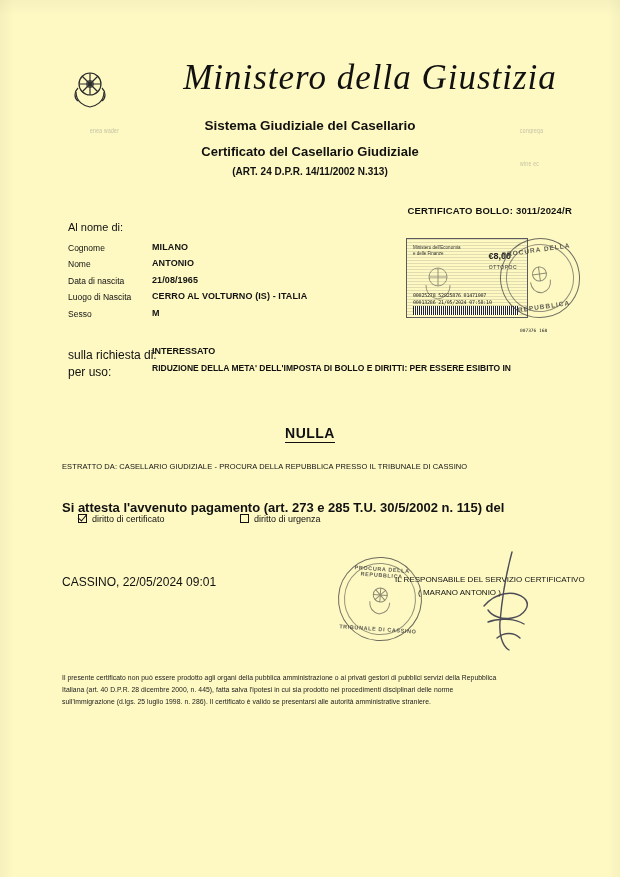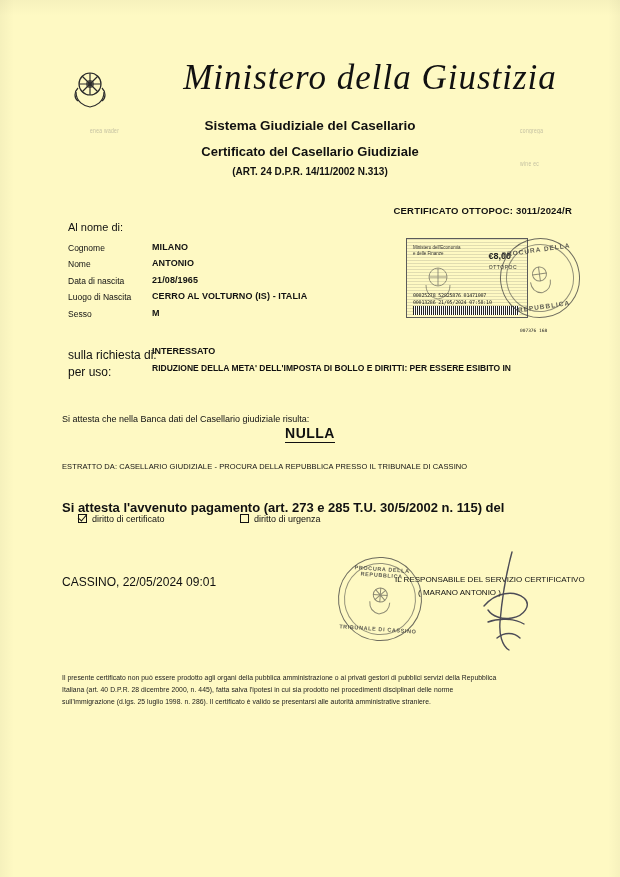--- a/index.html
+++ b/index.html
@@ -415,21 +415,21 @@
       <circle cx="20" cy="22" r="4" fill="#2b2b2b" opacity="0.7"></circle>
     </svg>
   </div>
 
   <div class="title-script">Ministero della Giustizia</div>
   <div class="subtitle1">Sistema Giudiziale del Casellario</div>
   <div class="subtitle2">Certificato del Casellario Giudiziale</div>
   <div class="subtitle3">(ART. 24 D.P.R. 14/11/2002 N.313)</div>
 
   <div class="cert-number">
-    <span>CERTIFICATO OTTOPOC:</span>
+    <span>CERTIFICATO BOLLO:</span>
     <span>3011/2024/R</span>
   </div>
 
   <div class="al-nome">Al nome di:</div>
 
   <div class="field-label" style="top:243px;">Cognome</div>
   <div class="field-value" style="top:242px;">MILANO</div>
 
   <div class="field-label" style="top:259px;">Nome</div>
   <div class="field-value" style="top:258px;">ANTONIO</div>
@@ -442,21 +442,20 @@
 
   <div class="field-label" style="top:309px;">Sesso</div>
   <div class="field-value" style="top:308px;">M</div>
 
   <div class="req-label" style="top:348px;">sulla richiesta di:</div>
   <div class="req-value" style="top:346px;">INTERESSATO</div>
 
   <div class="req-label" style="top:365px;">per uso:</div>
   <div class="req-value-sm" style="top:363px;">RIDUZIONE DELLA META' DELL'IMPOSTA DI BOLLO E DIRITTI: PER ESSERE ESIBITO IN</div>
 
-  <div class="attesta">Si attesta che nella Banca dati del Casellario giudiziale risulta:</div>
   <div class="nulla"><span>NULLA</span></div>
   <div class="estratto">ESTRATTO DA: CASELLARIO GIUDIZIALE - PROCURA DELLA REPUBBLICA PRESSO IL TRIBUNALE DI CASSINO</div>
 
   <div class="pagamento">Si attesta l'avvenuto pagamento (art. 273 e 285 T.U. 30/5/2002 n. 115) del</div>
   <div class="chk-row chk-a">
     <span class="box checked"></span><span>diritto di certificato</span>
   </div>
   <div class="chk-row chk-b">
     <span class="box"></span><span>diritto di urgenza</span>
   </div>

